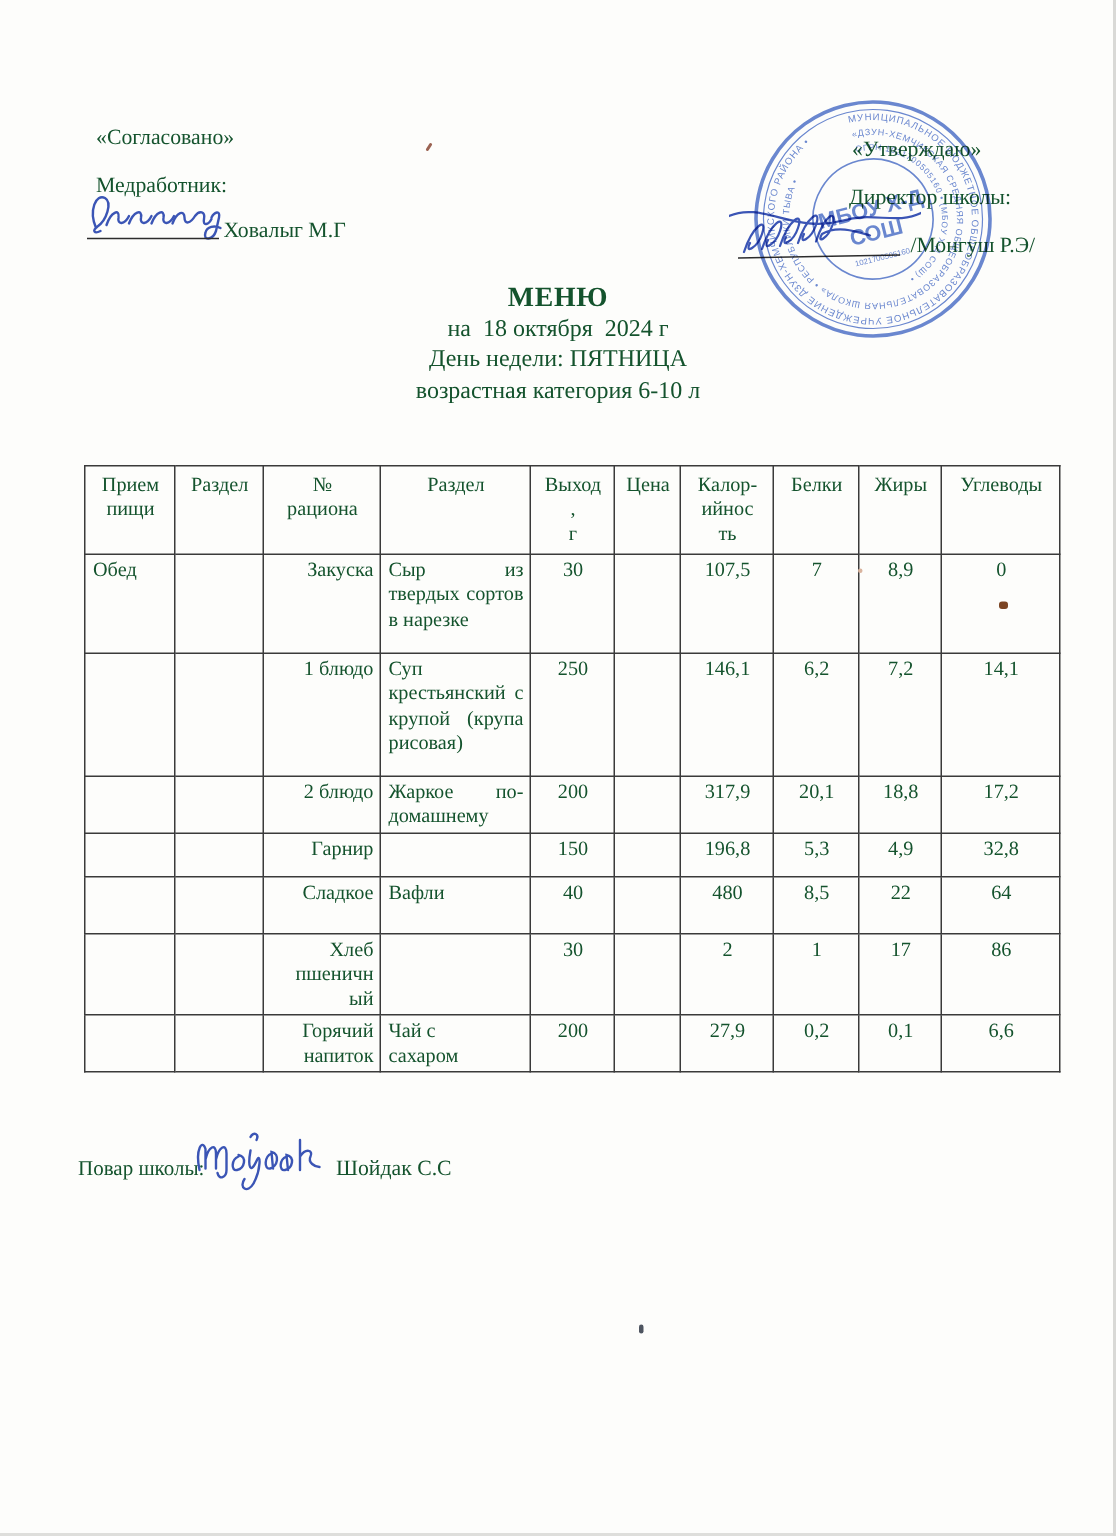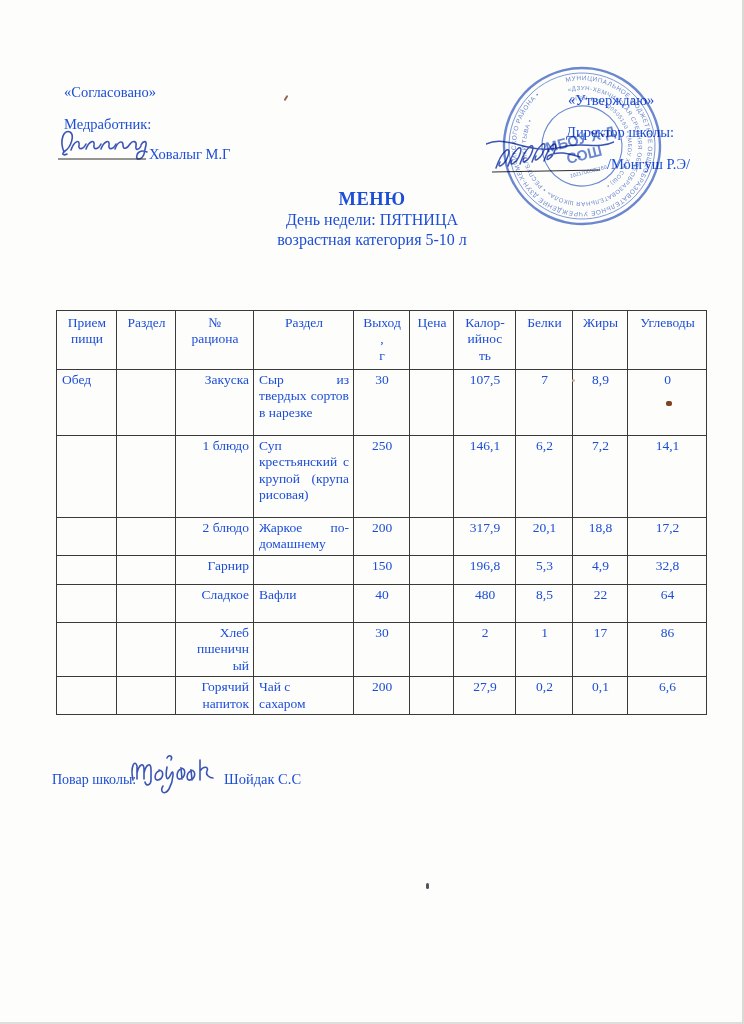--- a/index.html
+++ b/index.html
@@ -1,19 +1,19 @@
 <!DOCTYPE html>
 <html><head>
 <meta charset="utf-8">
 <style>
   html,body{margin:0;padding:0;background:#e9e9e9;}
   .page{
     position:relative;width:744px;height:1024px;margin:0 auto;
     background:#fdfdfb;overflow:hidden;
-    font-family:"Liberation Serif","DejaVu Serif",serif;color:#1d4ed8;
+    font-family:"Liberation Serif","DejaVu Serif",serif;color:#14532d;
     box-shadow:inset -2px 0 0 #d9d9d6, inset 0 -2px 0 #dededb;
   }
   .abs{position:absolute;}
   
   .hdr-text{font-size:14.5px;white-space:pre-wrap;}
   
   .stamp{left:500px;top:64px;width:164px;height:164px;transform:rotate(-14deg);
          opacity:.82;mix-blend-mode:multiply;pointer-events:none;}
   .stamp text{font-family:"Liberation Sans","DejaVu Sans",sans-serif;}
   
@@ -105,22 +105,23 @@
     <text font-size="5.6" fill="#4a6ec9" letter-spacing="0.5">
       <textPath href="#ringC">ОГРН 1021700505160 • (МБОУ Х-Д СОШ) •</textPath>
     </text>
     <text x="82" y="80" text-anchor="middle" font-size="14.5" font-weight="bold" fill="#4a6ec9">МБОУ Х-Д</text>
     <text x="82" y="96" text-anchor="middle" font-size="14.5" font-weight="bold" fill="#4a6ec9">СОШ</text>
     <text x="82" y="110" text-anchor="middle" font-size="5.2" fill="#4a6ec9">1021700505160</text>
   </svg>
 
   <div class="abs title-block">
     <div class="title-heading">МЕНЮ</div>
+    <div class="title-line">на  18 октября  2024 г</div>
     <div class="title-line"><span>День недели: </span><span class="bold">ПЯТНИЦА</span></div>
-    <div class="title-line">возрастная категория 5-10 л</div>
+    <div class="title-line">возрастная категория 6-10 л</div>
   </div>
 
   <table class="menu abs" style="left:56px;top:310px;">
     <colgroup>
       <col style="width:60px">
         <col style="width:59px">
         <col style="width:78px">
       <col style="width:100px">
         <col style="width:56px">
         <col style="width:44px">

